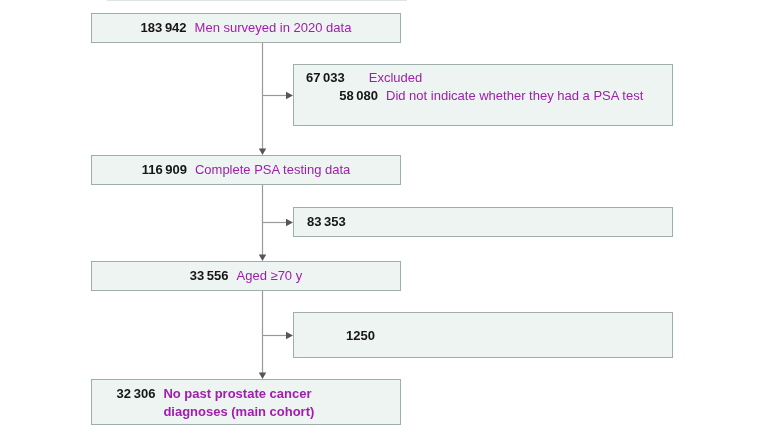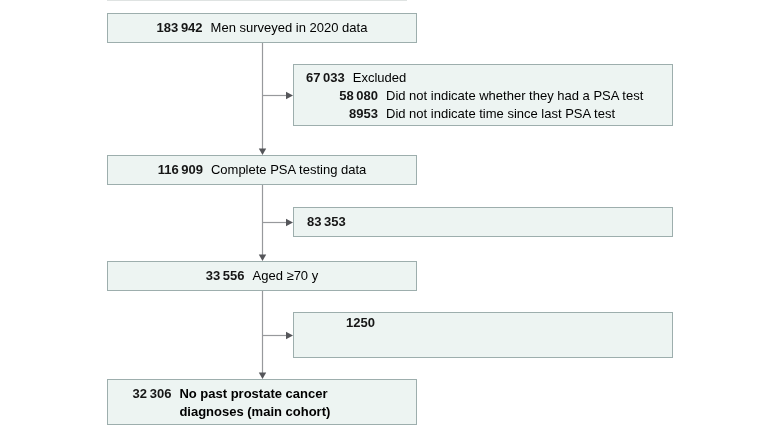--- a/index.html
+++ b/index.html
@@ -19,36 +19,36 @@
     left: 107px; top: 0; width: 300px; height: 1px;
     background: #dfe3e2;
   }
   .connectors { position: absolute; left: 0; top: 0; }
   .box {
     position: absolute;
     box-sizing: border-box;
     background: #edf4f2;
     border: 1px solid #9daead;
   }
-  .main { left: 107px; width: 310px; }
+  .main { left: 91px; width: 310px; }
   .side { left: 293px; width: 380px; }
   .center-line {
     display: flex;
     align-items: center;
     justify-content: center;
     white-space: nowrap;
   }
   .num { font-weight: bold; color: #161616; margin-right: 8px; white-space: nowrap; }
-  .lbl { color: #000000; }
+  .lbl { color: #a21caf; }
   .row { display: flex; white-space: nowrap; }
-  .row-first { padding-left: 12px; }
+  .row-first { padding-left: 12px; gap: 16px; }
   .numcol { display: inline-block; width: 84px; text-align: right; flex: 0 0 auto; }
   #box-excluded1 { padding-top: 4px; }
   #box-excluded2 { display: flex; align-items: center; padding-left: 13px; white-space: nowrap; gap: 12px; }
-  #box-excluded3 { display: flex; align-items: flex-start; padding: 1px 0 0 52px; }
+  #box-excluded3 { display: flex; align-items: flex-start; padding: 14px 0 0 52px; }
   #box-excluded3 .lbl { max-width: 244px; white-space: normal; }
   #box-cohort { display: flex; align-items: flex-start; justify-content: center; padding-top: 5px; }
   #box-cohort .lbl { max-width: 212px; white-space: normal; font-weight: bold; }
 </style>
 </head>
 <body>
 
 <div class="canvas">
 
   <div class="artifact-line"></div>
@@ -93,24 +93,20 @@
 
   <div class="box side" id="box-excluded1" style="top:64px;height:62px;">
     <div class="row row-first">
       <span class="num">67 033</span>
       <span class="lbl">Excluded</span>
     </div>
     <div class="row">
       <span class="num numcol">58 080</span>
       <span class="lbl">Did not indicate whether they had a PSA test</span>
     </div>
-    <div class="row">
-      <span class="num numcol">8953</span>
-      <span class="lbl">Did not indicate time since last PSA test</span>
-    </div>
   </div>
 
   <div class="box main center-line" id="box-complete" style="top:155px;height:30px;text-align:right;">
     <span class="num">116 909</span>
     <span class="lbl">Complete PSA testing data</span>
   </div>
 
   <div class="box side" id="box-excluded2" style="top:207px;height:30px;">
     <span class="num">83 353</span>
   </div>

